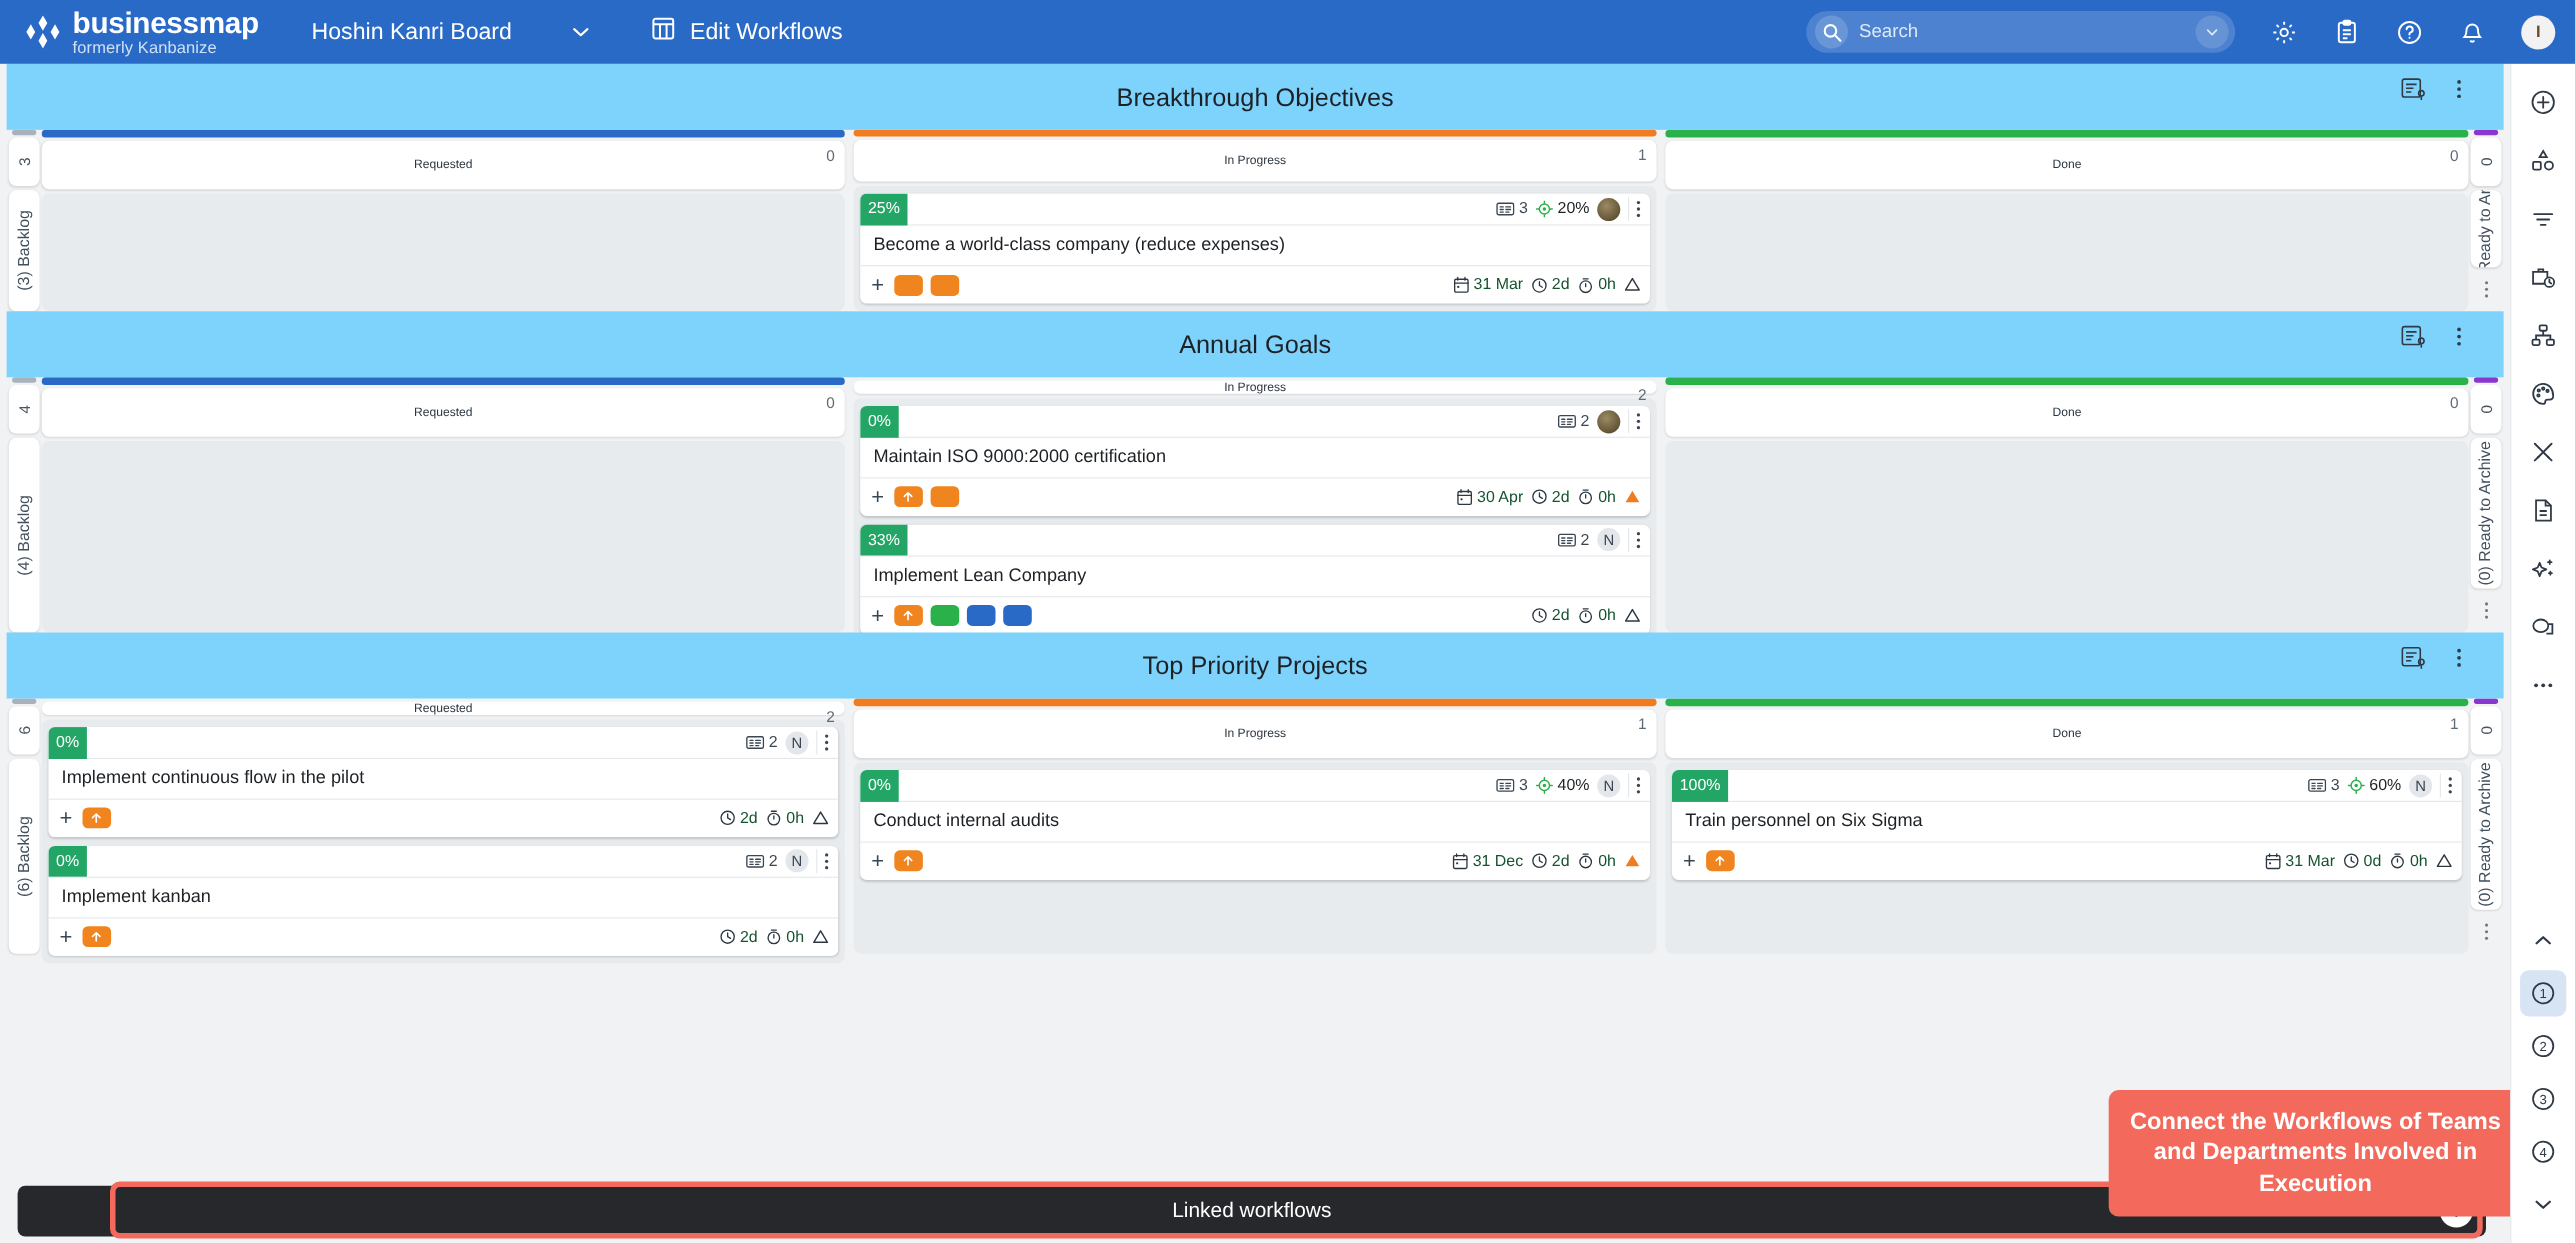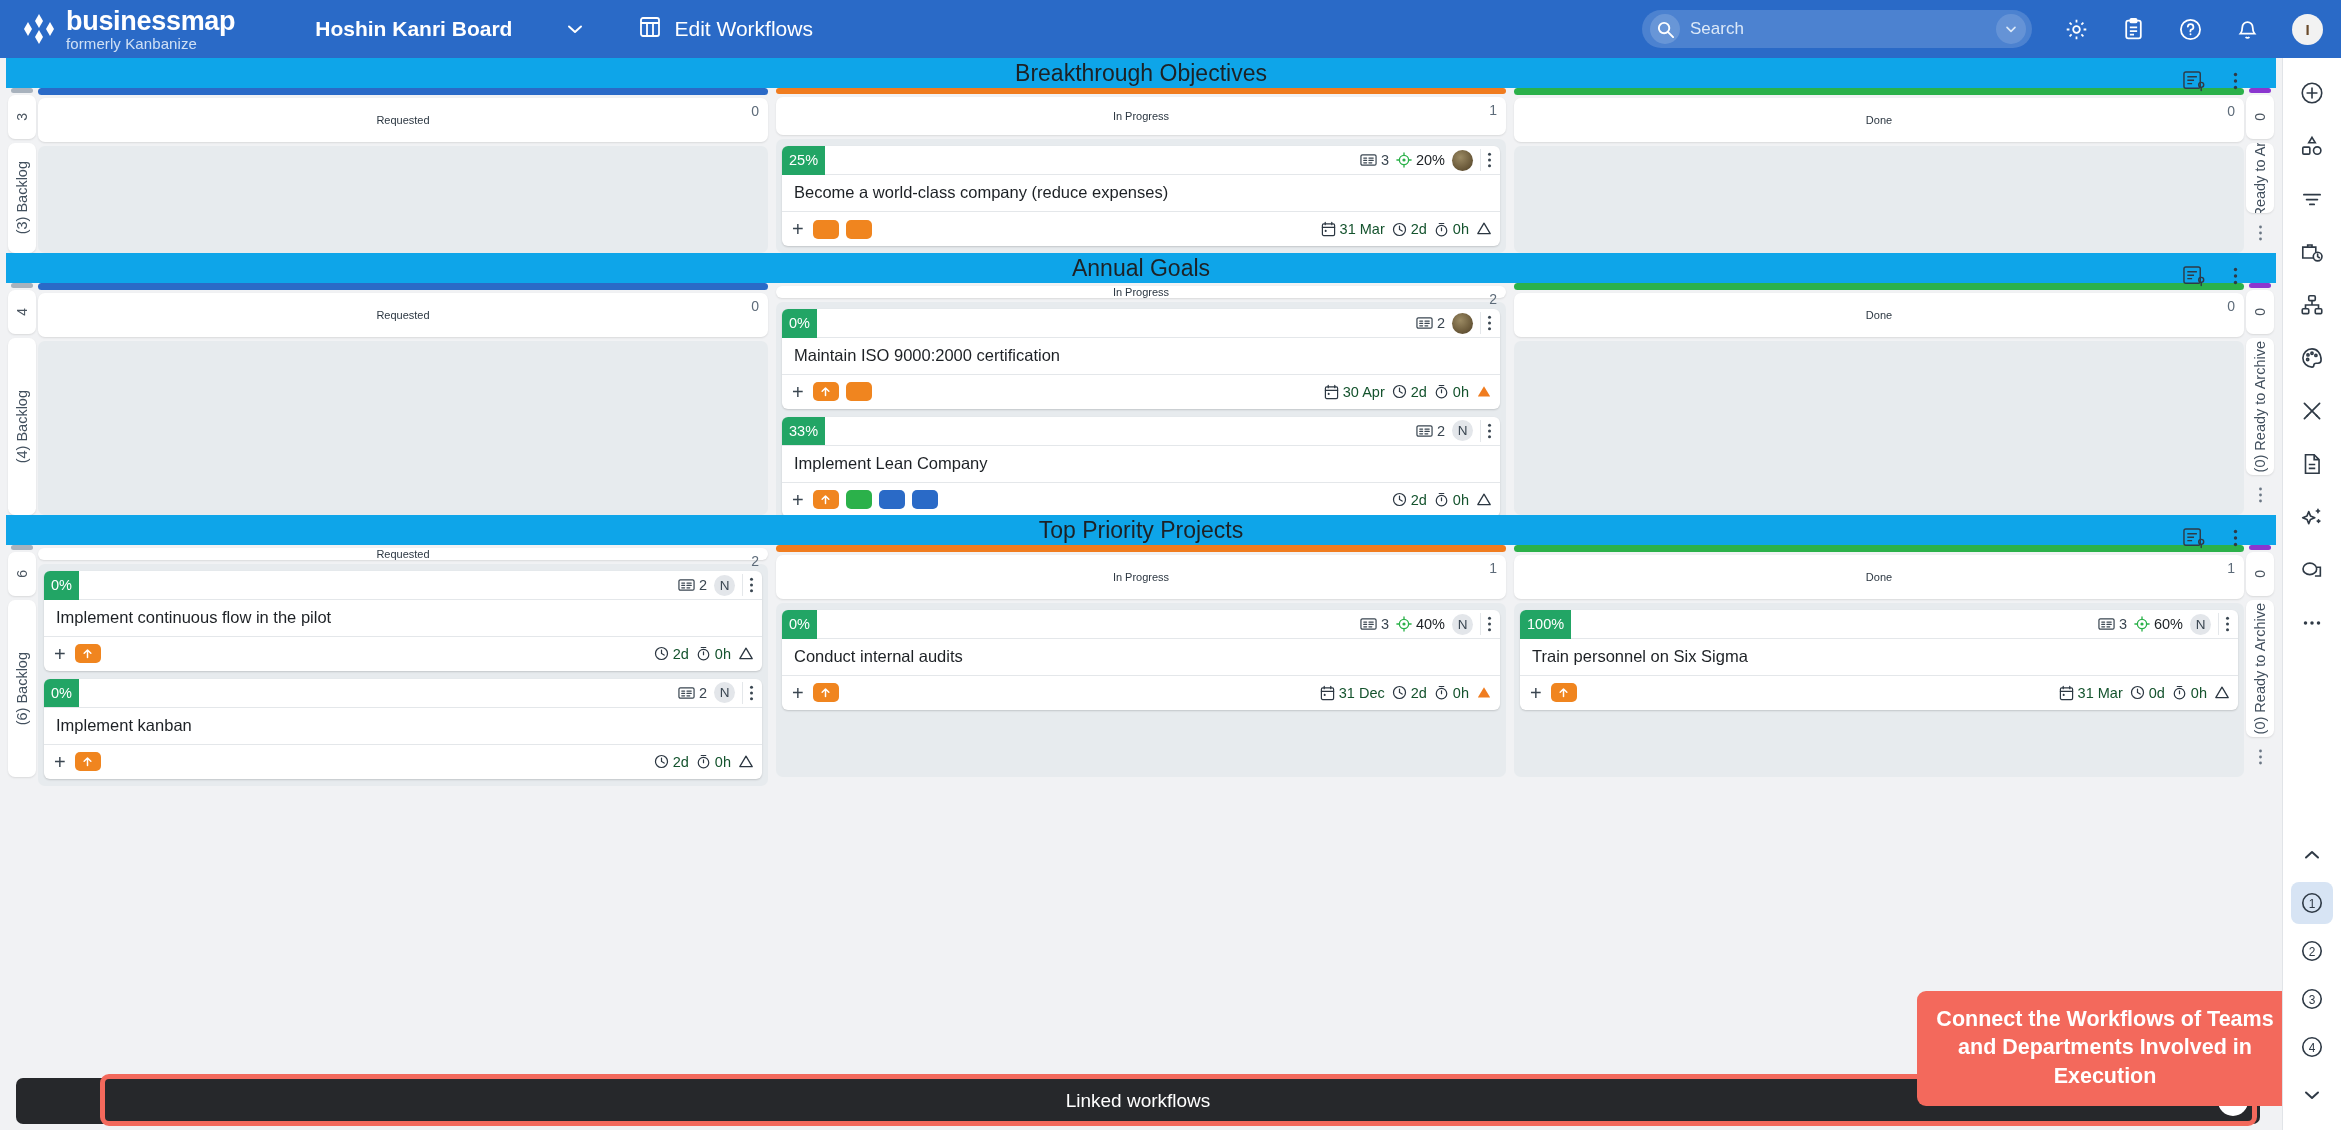--- a/index.html
+++ b/index.html
@@ -19,21 +19,21 @@
     padding: 0 18px 0 22px;
     z-index: 50;
   }
   .brand { display: flex; align-items: center; gap: 10px; }
   .brand-logo { width: 34px; height: 34px; flex: 0 0 34px; }
   .brand-text { display: flex; flex-direction: column; line-height: 1; }
   .brand-name { color: #fff; font-size: 27px; font-weight: 700; letter-spacing: -0.3px; }
   .brand-sub { color: #cfe0f5; font-size: 15px; margin-top: 1px; letter-spacing: 0.1px; }
 
   .board-name {
-    color: #fff; font-size: 21px; margin-left: 80px; font-weight: 700;
+    color: #fff; font-size: 21px; margin-left: 48px; font-weight: 400;
     white-space: nowrap;
   }
   .board-caret { margin-left: 52px; color: #fff; display: flex; align-items: center; }
   .edit-wf {
     display: flex; align-items: center; gap: 12px;
     margin-left: 52px; color: #fff; font-size: 21px; white-space: nowrap;
   }
 
   .topbar-right {
     margin-left: auto; display: flex; align-items: center; gap: 32px;
@@ -66,23 +66,23 @@
   
   .board {
     position: absolute; top: 58px; left: 0;
     width: 2282px; height: 1072px;
     background: #f1f2f4;
     padding: 0 6px;
   }
   .swimlane { position: relative; }
 
   .lane-title-bar {
-    position: relative; height: 30px;
+    position: relative; height: 60px;
     display: flex; align-items: center; justify-content: center;
-    background: #0ea5e9;
+    background: #7dd3fc;
     text-align: right;
   }
   .lane-title {
     font-size: 23px; color: #1d2125; font-weight: 400;
   }
   .lane-title-actions {
     position: absolute; right: 38px; top: 0; height: 46px;
     display: flex; align-items: center; gap: 26px;
   }
   .ico-btn { display: flex; align-items: center; justify-content: center; cursor: pointer; }

